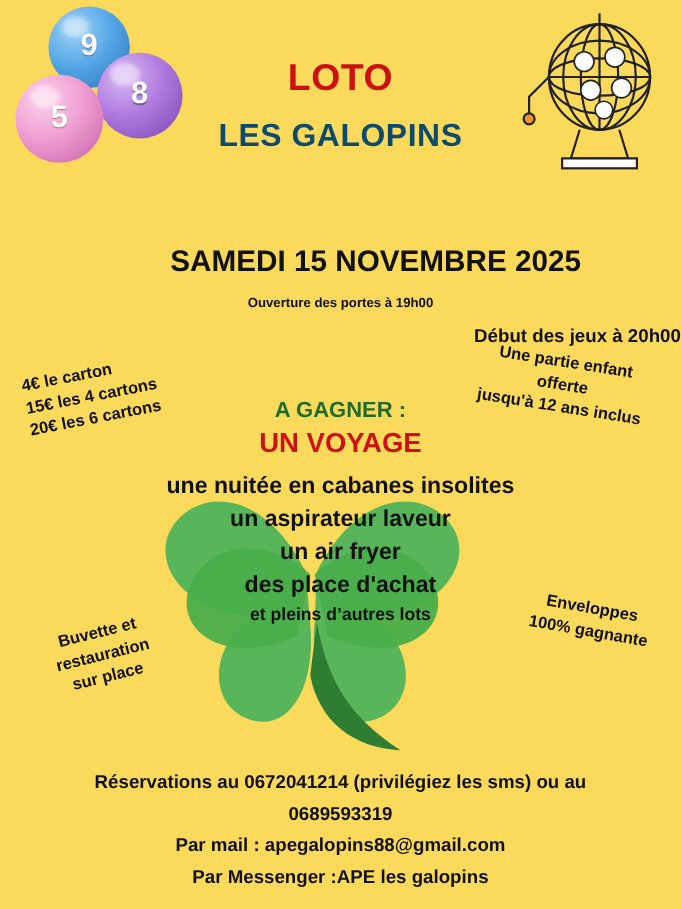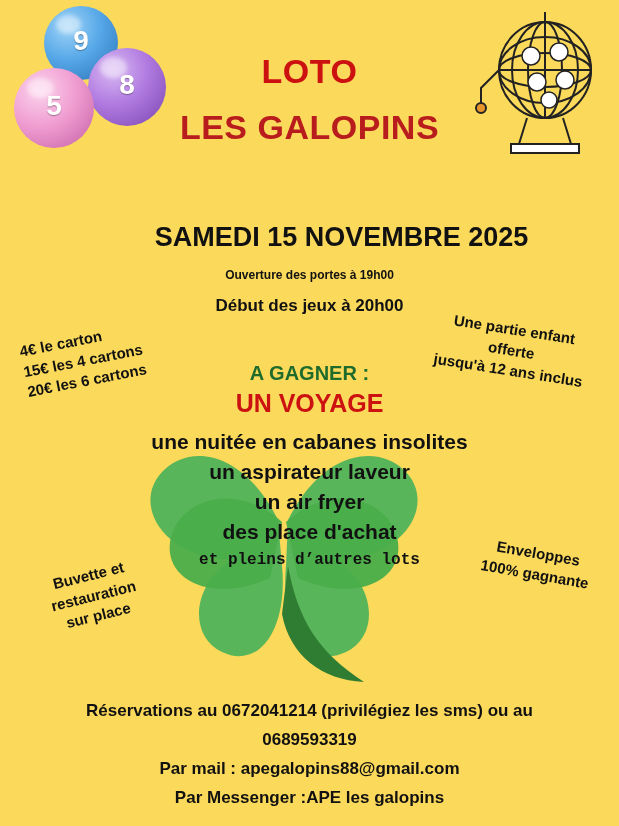--- a/index.html
+++ b/index.html
@@ -96,23 +96,23 @@
   }
   .title-loto {
     top: 52px;
     font-size: 34px;
     font-weight: bold;
     color: #CC1111;
     letter-spacing: .5px;
   }
   .title-galopins {
     top: 108px;
-    font-size: 34px;
-    font-weight: bold;
-    color: #b91c1c;
+    font-size: 29px;
+    font-weight: bold;
+    color: #0c4a6e;
     letter-spacing: .5px;
   }
   .venue {
     top: 176px;
     font-size: 28px;
     font-weight: bold;
     color: #111111;
   }
   .date {
     top: 222px;
@@ -125,20 +125,21 @@
     top: 268px;
     font-size: 12px;
     font-weight: bold;
     color: #111111;
   }
   .start {
     top: 296px;
     font-size: 17px;
     font-weight: bold;
     color: #111111;
+    text-align: right;
   }
 
   
   .note {
     position: absolute;
     font-weight: bold;
     color: #111111;
     line-height: 1.38;
     white-space: pre-line;
   }
@@ -203,21 +204,20 @@
     font-weight: bold;
     color: #111111;
     margin-bottom: 6px;
   }
   .prize-small {
     font-size: 16px;
     font-weight: bold;
     color: #111111;
     line-height: 1.25;
     margin-top: 2px;
-    font-family: Liberation Mono, monospace;
   }
 
   
   .contact {
     position: absolute;
     left: 0;
     right: 0;
     bottom: 18px;
     text-align: center;
   }

